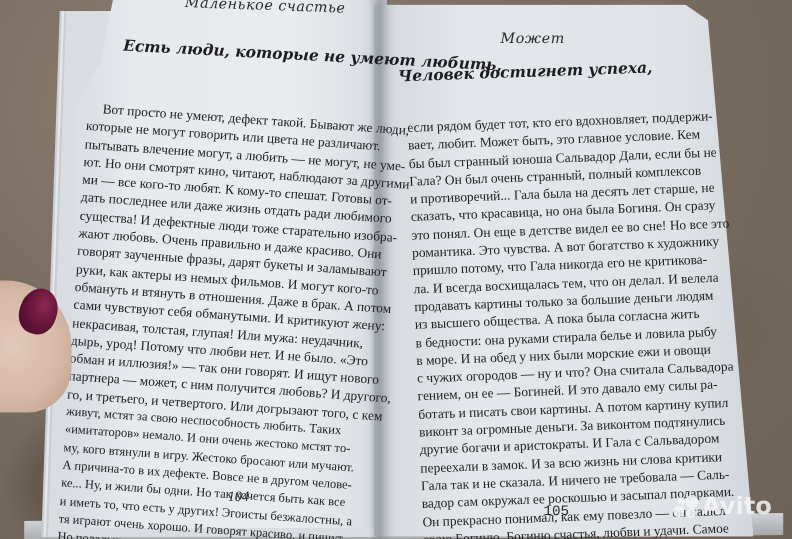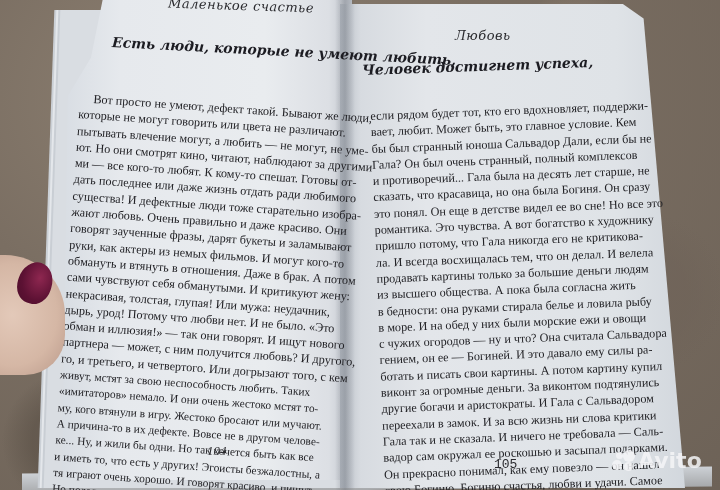--- a/index.html
+++ b/index.html
@@ -95,21 +95,21 @@
 
 <div class="table-texture"></div>
 <div class="bottom-edge"></div>
 <div class="stack-left"></div>
 
 <div class="page-left"></div>
 <div class="page-right"></div>
 <div class="gutter"></div>
 
 <div class="running-head rh-left">Маленькое счастье</div>
-<div class="running-head rh-right">Любовь</div>
+<div class="running-head rh-right">Может</div>
 
 <div class="chapter-title ct-left">Есть люди, которые не умеют любить,</div>
 <div class="chapter-title ct-right">Человек достигнет успеха,</div>
 
 <div class="body-text bt-left">
   <div class="indent">Вот просто не умеют, дефект такой. Бывают же люди,</div>
   <div>которые не могут говорить или цвета не различают.</div>
   <div>пытывать влечение могут, а любить — не могут, не уме-</div>
   <div>ют. Но они смотрят кино, читают, наблюдают за другими</div>
   <div>ми — все кого-то любят. К кому-то спешат. Готовы от-</div>

